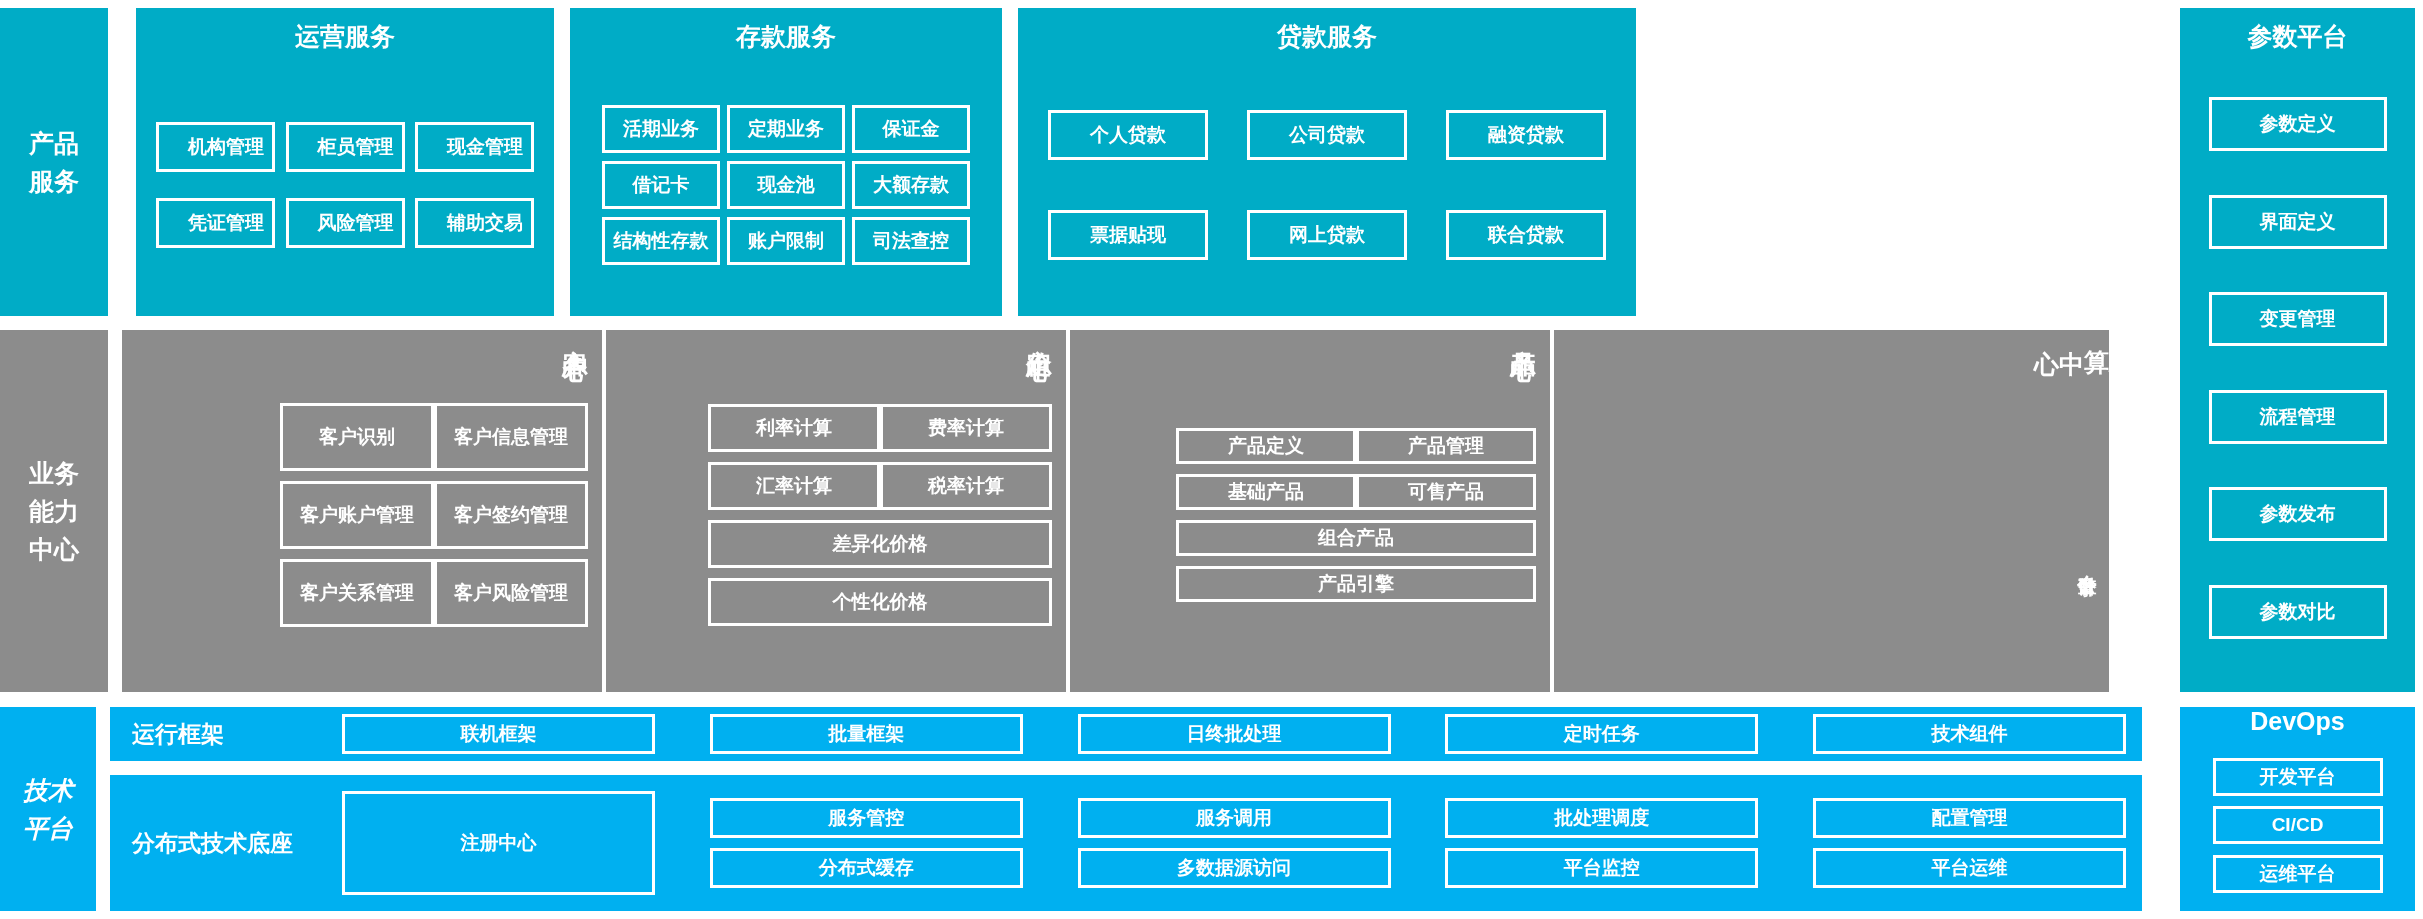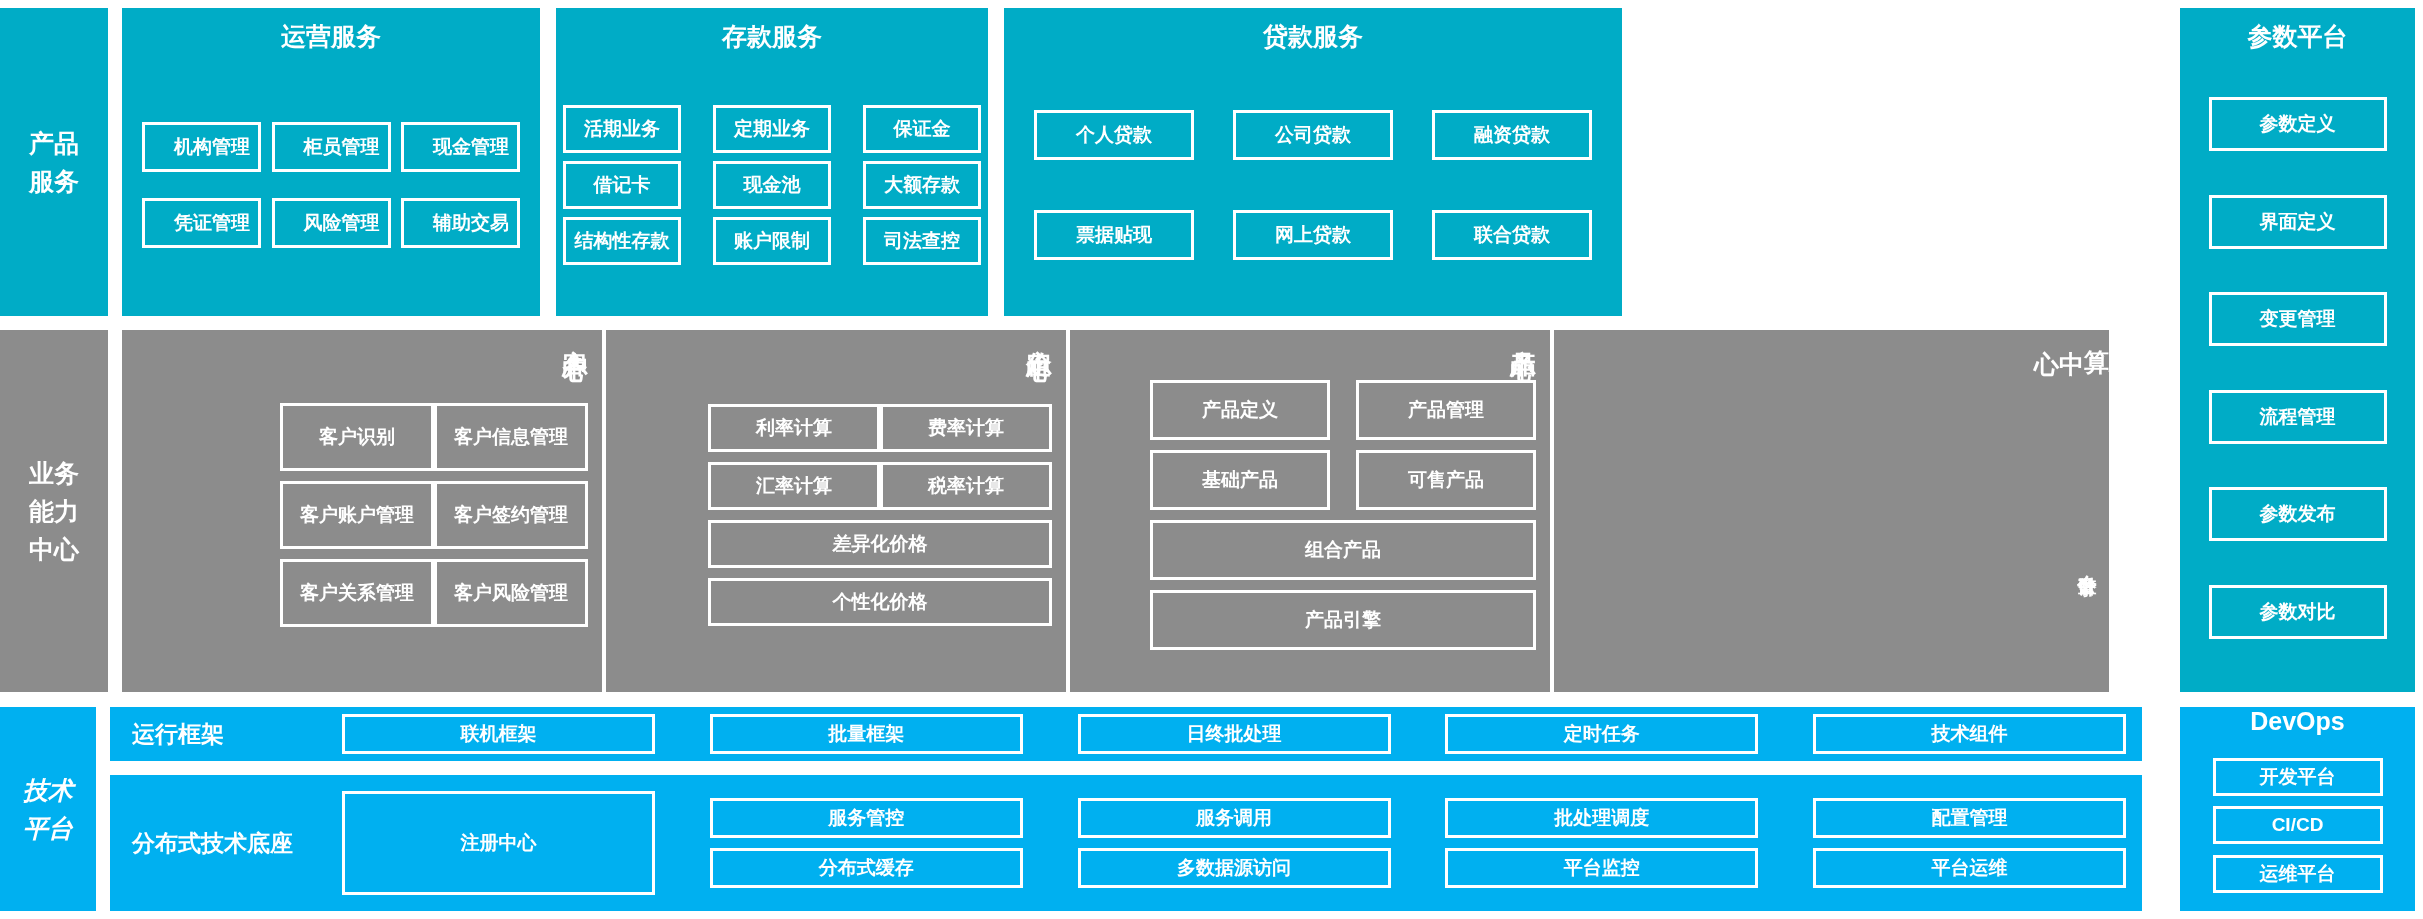--- a/index.html
+++ b/index.html
@@ -41,35 +41,35 @@
   .gridrow{display:flex;box-sizing:border-box;}
 
   
   .teal{background:#00ACC6;}
   .gray{background:#8C8C8C;}
   .blue{background:#00B0F0;}
 
   
   #row1{left:0;top:8px;width:2423px;height:308px;}
   #row1-label{width:108px;height:308px;font-size:25px;}
-  #row1 .groups{display:flex;margin-left:14px;}
+  #row1 .groups{display:flex;margin-left:28px;}
 
   .r1group{height:308px;padding:0;}
   .r1group .group-title{font-size:25px;padding-top:12px;height:46px;}
   .r1grid{padding:0 20px;flex:1;display:flex;flex-direction:column;justify-content:center;}
   .r1grid .gridrow{justify-content:space-between;}
   .r1 .cell{height:50px;font-size:19px;}
 
   #g-oper{width:418px;}
   #g-oper .r1grid .gridrow{margin-bottom:26px;}
   #g-oper .r1grid .gridrow:last-child{margin-bottom:0;}
   #g-oper .cell{width:119px;padding-left:21px;}
 
   #g-dep{width:432px;margin-left:16px;}
-  #g-dep .r1grid{padding:0 7px;font-family:Liberation Serif, serif;}
+  #g-dep .r1grid{padding:0 32px;font-family:Liberation Serif, serif;}
   #g-dep .r1grid .gridrow{margin-bottom:8px;}
   #g-dep .r1grid .gridrow:last-child{margin-bottom:0;}
   #g-dep .cell{width:118px;height:48px;}
 
   #g-loan{width:618px;margin-left:16px;}
   #g-loan .r1grid{padding:0 30px;gap:24px;}
   #g-loan .r1grid .gridrow{margin-bottom:26px;}
   #g-loan .r1grid .gridrow:last-child{margin-bottom:0;}
   #g-loan .cell{width:160px;}
 
@@ -86,21 +86,21 @@
 
   #g-cust{width:480px;}
   #g-cust .cell{width:154px;height:68px;}
 
   #g-price{width:460px;margin-left:4px;}
   #g-price .cell{height:48px;}
   #g-price .c-half{width:172px;}
   #g-price .c-full{width:100%;}
 
   #g-prod{width:480px;margin-left:4px;}
-  #g-prod .cell{height:60px;margin-left:26px;}
+  #g-prod .cell{height:36px;}
   #g-prod .c-half{width:180px;}
   #g-prod .c-full{width:100%;}
 
   #g-acct{width:555px;margin-left:4px;}
   #g-acct .vtitle{width:50px;}
   #g-acct .sub-col{display:flex;flex-direction:column;justify-content:center;width:44px;}
   #g-acct .sub-v{display:flex;align-items:center;justify-content:center;color:#fff;font-weight:bold;
                  writing-mode:vertical-rl;text-orientation:upright;font-size:19px;letter-spacing:1px;}
 
   

